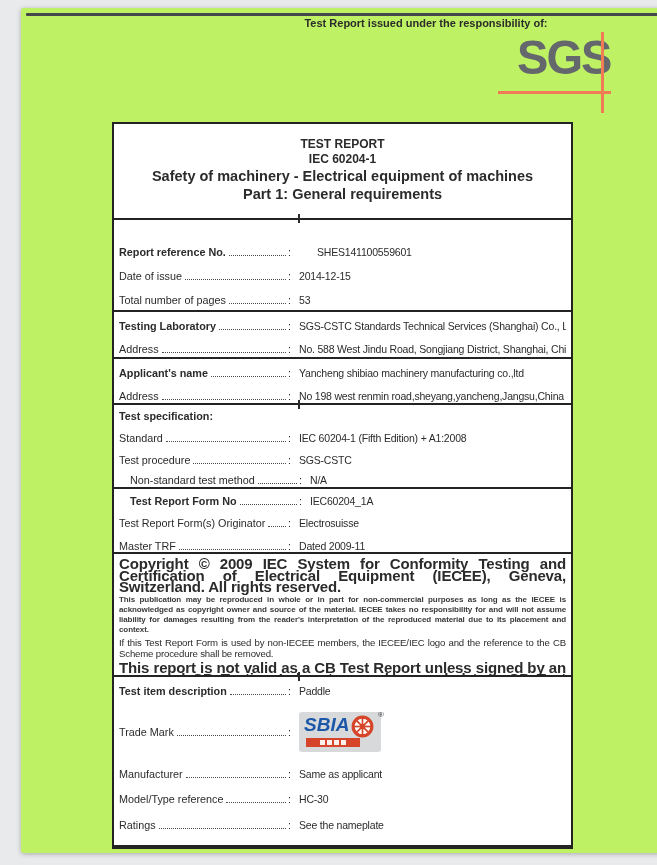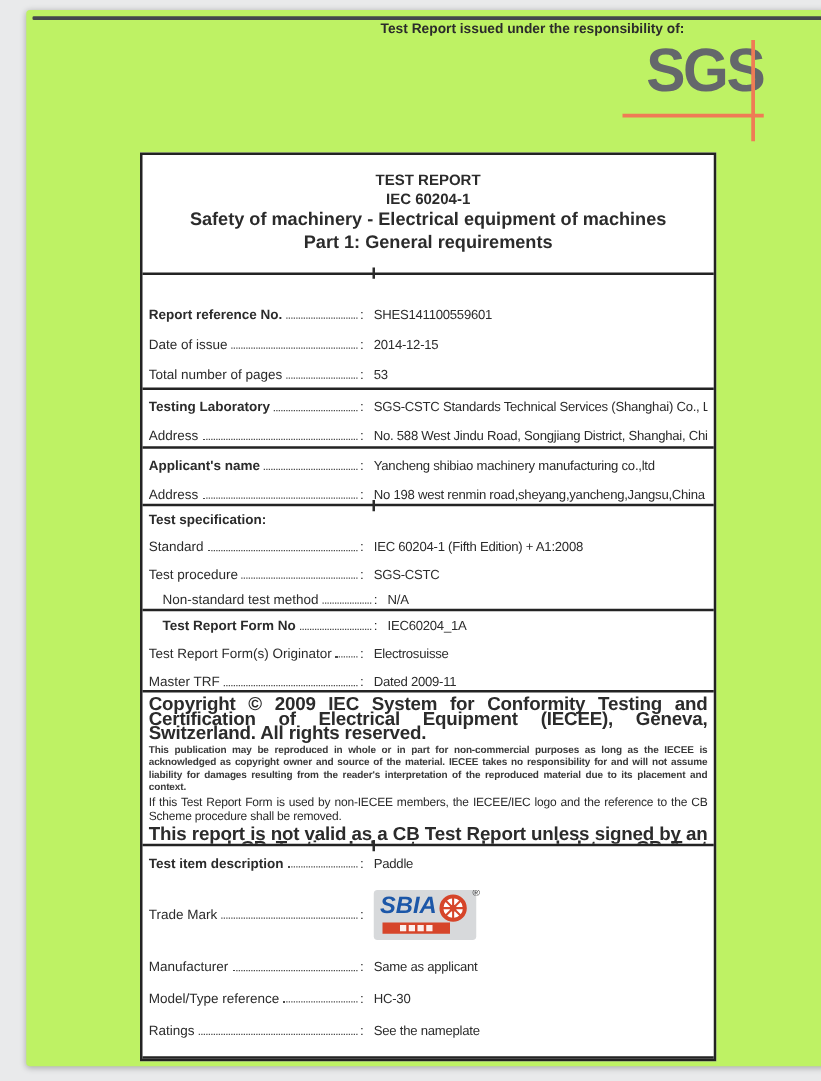--- a/index.html
+++ b/index.html
@@ -48,21 +48,21 @@
   .tl-lg{font-size:14.5px;line-height:18px;}
   .s1{height:92px;} .s2{height:47px;} .s3{height:46px;} .s4{height:84px;}
   .s5{height:65px;} .s6{height:123px;} .s7{height:170px;}
   .row{display:flex;align-items:baseline;line-height:16px;font-size:10.8px;overflow:hidden;}
   .lhs{flex:0 0 172px;display:flex;align-items:baseline;min-width:0;}
   .lhs::after{content:":";margin-left:1px;}
   .lbl{white-space:nowrap;}
   .leader{flex:1;border-bottom:1.4px dotted #4a4a4a;margin:0 1px 3px 3px;min-width:4px;}
   .val{flex:1;padding-left:8px;white-space:nowrap;font-size:10.5px;letter-spacing:-.2px;}
   .b{font-weight:bold;}
-  .mt24{margin-top:24px;} .mt14{margin-top:14px;} .mt13{margin-top:13px;}
+  .mt24{margin-top:24px;gap:18px;} .mt14{margin-top:14px;} .mt13{margin-top:13px;}
   .mt10{margin-top:10px;} .mt9{margin-top:9px;} .mt8{margin-top:8px;}
   .mt7{margin-top:7px;} .mt6{margin-top:6px;} .mt4{margin-top:4px;padding-left:11px;} .mt3{margin-top:3px;}
   .spec-heading{font-weight:bold;font-size:10.8px;line-height:16px;}
   
   .s6{padding-top:4px;}
   .cp{margin:0 0 2px 0;text-align:justify;}
   .cp-bold{font-size:15px;line-height:11.5px;font-weight:bold;letter-spacing:-.15px;}
   .cp-small{font-size:8px;line-height:10px;letter-spacing:-.1px;color:#3a3a3a;font-weight:bold;}
   .cp-norm{font-size:9.6px;line-height:11.5px;letter-spacing:-.15px;}
   

